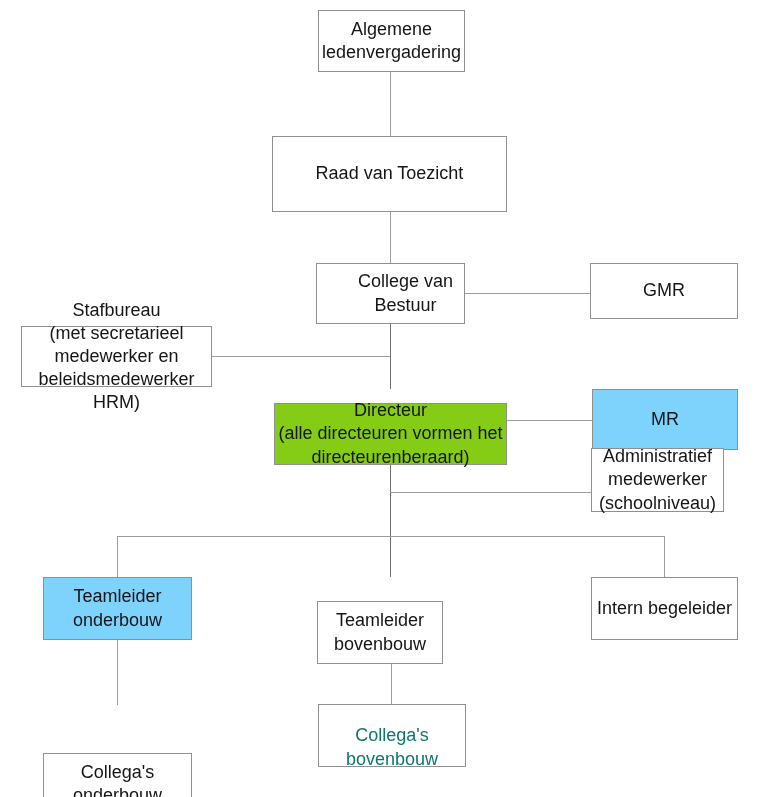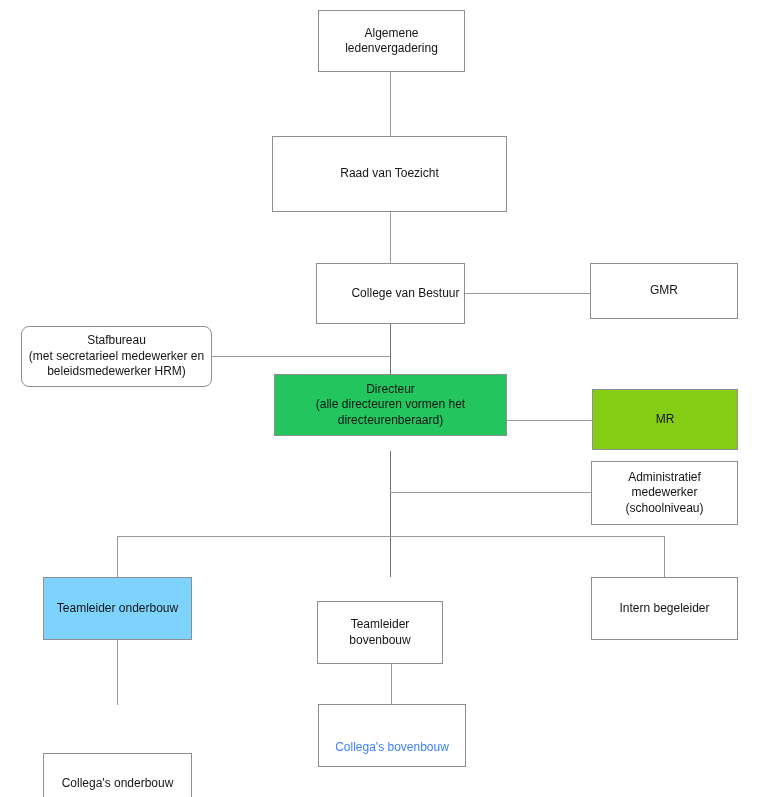--- a/index.html
+++ b/index.html
@@ -25,21 +25,21 @@
     background: #ffffff;
     display: flex;
     align-items: center;
     justify-content: center;
     padding: 2px;
   }
   .node-label {
     display: block;
     white-space: pre-line;
     text-align: center;
-    font-size: 12px;
+    font-size: 18px;
     line-height: 1.28;
     color: #151515;
   }
 </style>
 </head>
 <body>
 
 <div id="canvas" style="background: rgb(255, 255, 255);">
     <div class="connector" style="left: 390px; top: 72px; width: 1px; height: 64px; background: rgb(155, 155, 155);"></div>
     <div class="connector" style="left: 390px; top: 197px; width: 1px; height: 66px; background: rgb(155, 155, 155);"></div>
@@ -60,45 +60,45 @@
     </div>
     <div class="node" style="left: 272px; top: 136px; width: 235px; height: 76px; border-color: rgb(143, 143, 143); background: rgb(255, 255, 255);">
       <span class="node-label" style="color: rgb(21, 21, 21);">Raad van Toezicht</span>
     </div>
     <div class="node" style="left: 316px; top: 263px; width: 149px; height: 61px; border-color: rgb(143, 143, 143); background: rgb(255, 255, 255); padding-left: 32px;">
       <span class="node-label" style="color: rgb(21, 21, 21);">College van Bestuur</span>
     </div>
     <div class="node" style="left: 590px; top: 263px; width: 148px; height: 56px; border-color: rgb(143, 143, 143); background: rgb(255, 255, 255);">
       <span class="node-label" style="color: rgb(21, 21, 21);">GMR</span>
     </div>
-    <div class="node" style="left: 21px; top: 326px; width: 191px; height: 61px; border-color: rgb(143, 143, 143); background: rgb(255, 255, 255); border-radius: 8px;">
+    <div class="node" style="left: 21px; top: 326px; width: 191px; height: 61px; border-color: rgb(143, 143, 143); background: rgb(255, 255, 255);">
       <span class="node-label" style="color: rgb(21, 21, 21);">Stafbureau
 (met secretarieel medewerker en
 beleidsmedewerker HRM)</span>
     </div>
-    <div class="node" style="left: 274px; top: 374px; width: 233px; height: 62px; border-color: rgb(143, 143, 143); background: #22c55e;">
+    <div class="node" style="left: 274px; top: 403px; width: 233px; height: 62px; border-color: rgb(143, 143, 143); background: #84cc16;">
       <span class="node-label" style="color: rgb(21, 21, 21);">Directeur
 (alle directeuren vormen het
 directeurenberaard)</span>
     </div>
-    <div class="node" style="left: 592px; top: 389px; width: 146px; height: 61px; border-color: rgb(143, 143, 143); background: #84cc16; align-items: center;">
+    <div class="node" style="left: 592px; top: 389px; width: 146px; height: 61px; border-color: rgb(143, 143, 143); background: #7dd3fc; align-items: center;">
       <span class="node-label" style="color: rgb(21, 21, 21);">MR</span>
     </div>
-    <div class="node" style="left: 591px; top: 461px; width: 147px; height: 64px; border-color: rgb(143, 143, 143); background: rgb(255, 255, 255);">
+    <div class="node" style="left: 591px; top: 448px; width: 133px; height: 64px; border-color: rgb(143, 143, 143); background: rgb(255, 255, 255);">
       <span class="node-label" style="color: rgb(21, 21, 21);">Administratief medewerker
 (schoolniveau)</span>
     </div>
     <div class="node" style="left: 43px; top: 577px; width: 149px; height: 63px; border-color: rgb(143, 143, 143); background: #7dd3fc;">
       <span class="node-label" style="color: rgb(21, 21, 21);">Teamleider onderbouw</span>
     </div>
     <div class="node" style="left: 317px; top: 601px; width: 126px; height: 63px; border-color: rgb(143, 143, 143); background: rgb(255, 255, 255);">
       <span class="node-label" style="color: rgb(21, 21, 21);">Teamleider bovenbouw</span>
     </div>
     <div class="node" style="left: 591px; top: 577px; width: 147px; height: 63px; border-color: rgb(143, 143, 143); background: rgb(255, 255, 255);">
       <span class="node-label" style="color: rgb(21, 21, 21); text-align: center;">Intern begeleider</span>
     </div>
     <div class="node" style="left: 43px; top: 705px; width: 149px; height: 62px; border-color: rgb(143, 143, 143); background: rgb(255, 255, 255); margin-top: 48px;">
       <span class="node-label" style="color: rgb(21, 21, 21);">Collega's onderbouw</span>
     </div>
     <div class="node" style="left: 318px; top: 704px; width: 148px; height: 63px; border-color: rgb(143, 143, 143); background: rgb(255, 255, 255);">
-      <span class="node-label" style="color: #3b82f6; margin-top: 24px;">Collega's bovenbouw</span>
+      <span class="node-label" style="color: #0f766e; margin-top: 24px;">Collega's bovenbouw</span>
     </div>
   </div>
 
 </body></html>

